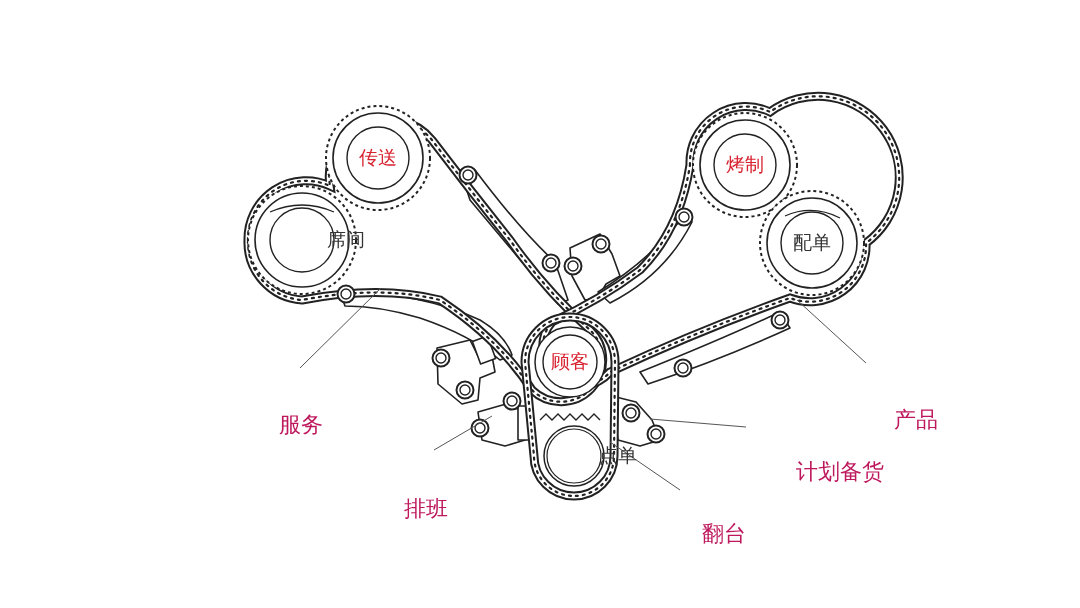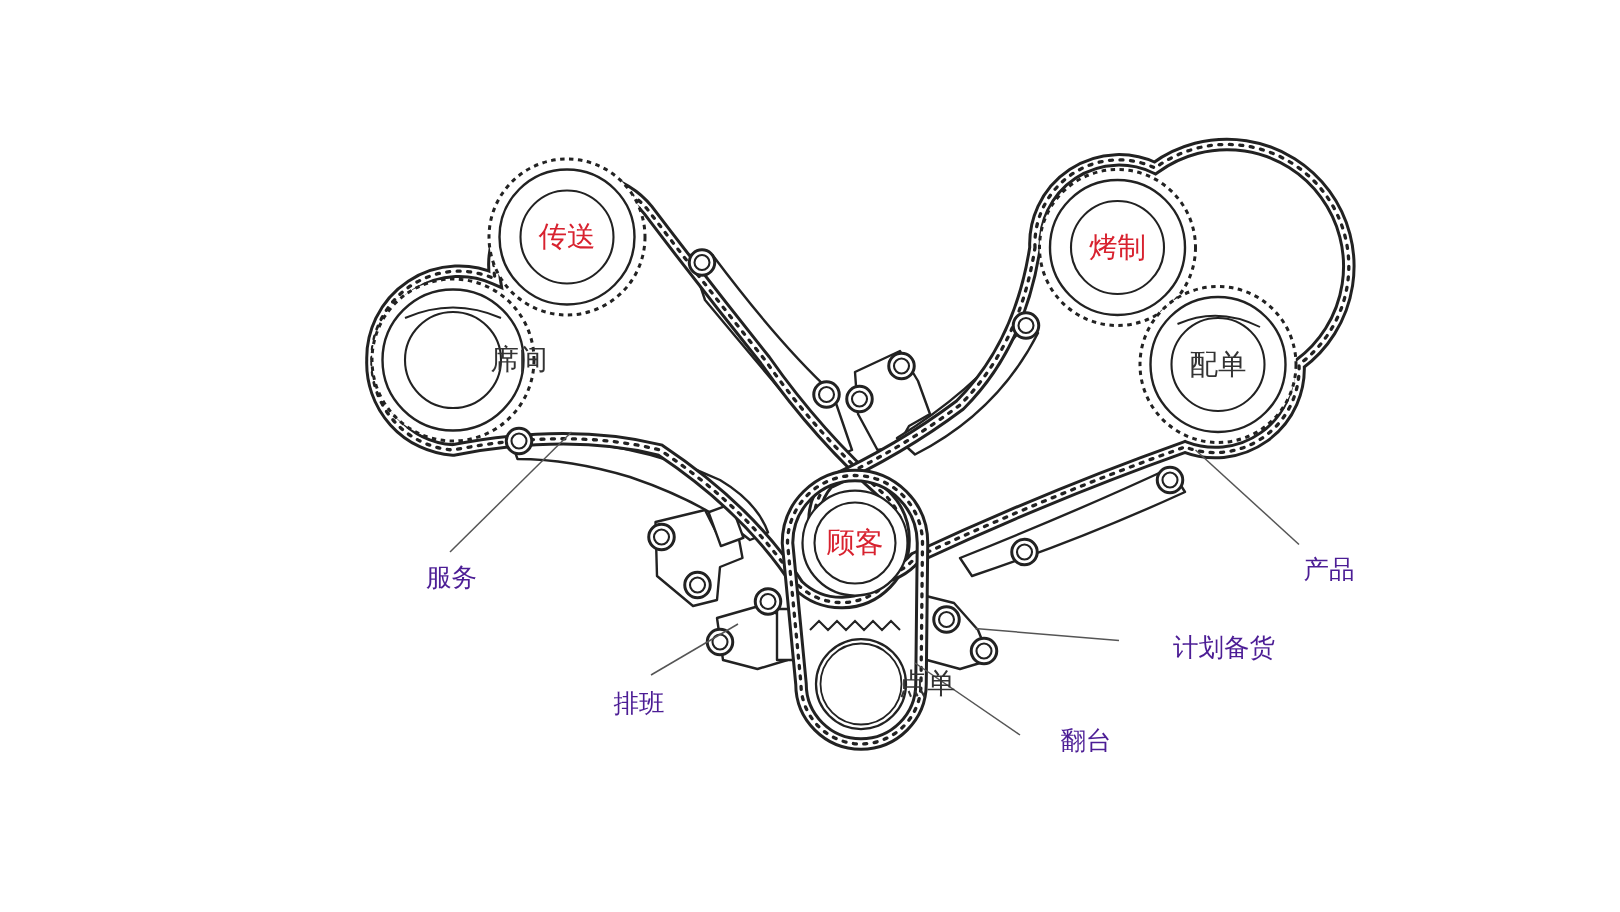--- a/index.html
+++ b/index.html
@@ -5,22 +5,22 @@
     html, body { margin: 0; padding: 0; background: #ffffff; }
     .canvas { position: relative; width: 976px; height: 608px; overflow: hidden; background: #ffffff; }
     svg { position: absolute; left: 0; top: 0; }
     .hub-label {
       position: absolute; font-family: "DejaVu Sans", sans-serif; font-size: 19px;
       transform: translate(-50%, -50%); white-space: nowrap; letter-spacing: 0px;
     }
     .hub-label.core { color: #d8222f; }
     .hub-label.plain { color: #333333; }
     .callout-label {
-      position: absolute; font-family: "DejaVu Sans", sans-serif; font-size: 17px;
-      color: #4c1d95; transform: translate(-50%, -50%); white-space: nowrap;
+      position: absolute; font-family: "DejaVu Sans", sans-serif; font-size: 22px;
+      color: #be185d; transform: translate(-50%, -50%); white-space: nowrap; margin-top: 40px;
     }
   </style>
 </head>
 <body>
 
 <div class="canvas">
   <svg width="1080" height="608" viewBox="0 0 1080 608">
     <defs>
       <pattern id="chainPat" patternUnits="userSpaceOnUse" width="10" height="10">
         <circle cx="5" cy="5" r="2" fill="none" stroke="#222" stroke-width="1"></circle>
@@ -126,16 +126,16 @@
 
   <div class="hub-label core" style="left:378px; top:158px;">传送</div>
   <div class="hub-label plain" style="left:302px; top:240px;margin-left:44px;">席间</div>
   <div class="hub-label core" style="left:745px; top:165px;">烤制</div>
   <div class="hub-label plain" style="left:812px; top:243px;text-align:right;">配单</div>
   <div class="hub-label core" style="left:570px; top:362px;">顾客</div>
   <div class="hub-label plain" style="left:574px; top:456px;margin-left:44px;">点单</div>
 
   <div class="callout-label" style="left:301px; top:385px;">服务</div>
   <div class="callout-label" style="left:426px; top:469px;">排班</div>
-  <div class="callout-label" style="left:886px; top:380px;">产品</div>
-  <div class="callout-label" style="left:816px; top:432px;">计划备货</div>
+  <div class="callout-label" style="left:916px; top:380px;">产品</div>
+  <div class="callout-label" style="left:840px; top:432px;">计划备货</div>
   <div class="callout-label" style="left:724px; top:494px;">翻台</div>
 </div>
 
 </body></html>

